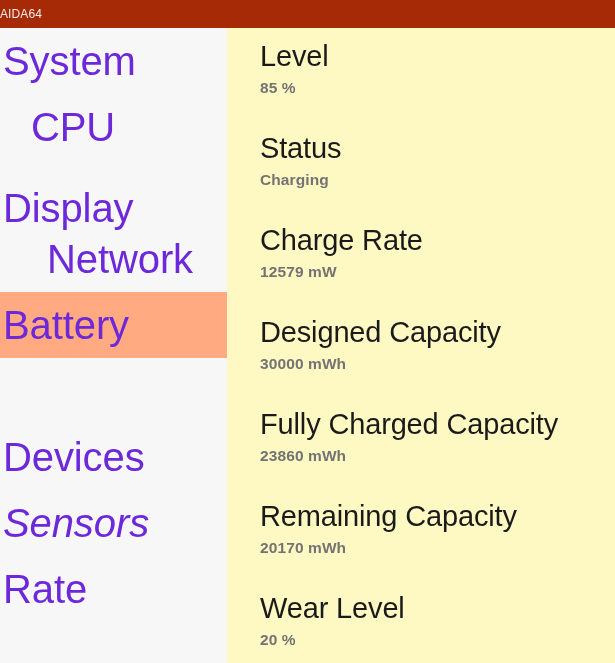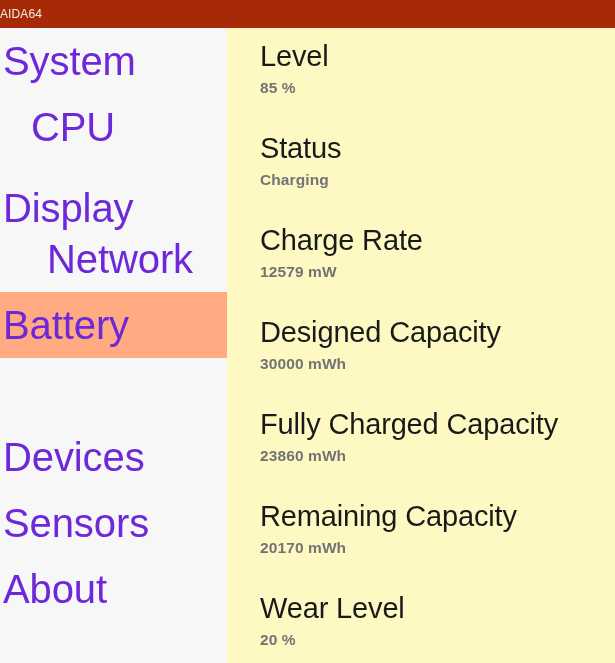--- a/index.html
+++ b/index.html
@@ -117,25 +117,25 @@
         </div>
         <div class="nav-item" style="top: 198px; position: absolute; margin-left: 44px;">
           <span class="nav-label">Network</span>
         </div>
         <div class="nav-item selected" style="top: 264px; position: absolute;">
           <span class="nav-label">Battery</span>
         </div>
         <div class="nav-item" style="top: 396px; position: absolute;">
           <span class="nav-label">Devices</span>
         </div>
-        <div class="nav-item" style="top: 462px; position: absolute;">
+        <div class="nav-item" style="top: 462px; position: absolute; font-style: italic;">
           <span class="nav-label">Sensors</span>
         </div>
         <div class="nav-item" style="top: 528px; position: absolute;">
-          <span class="nav-label">About</span>
+          <span class="nav-label">Rate</span>
         </div>
       </div>
 
     <div class="content" id="content">
         <div class="entry" style="top: 14px;">
           <div class="entry-label">Level</div>
           <div class="entry-value">85 %</div>
         </div>
         <div class="entry" style="top: 106px;">
           <div class="entry-label">Status</div>

